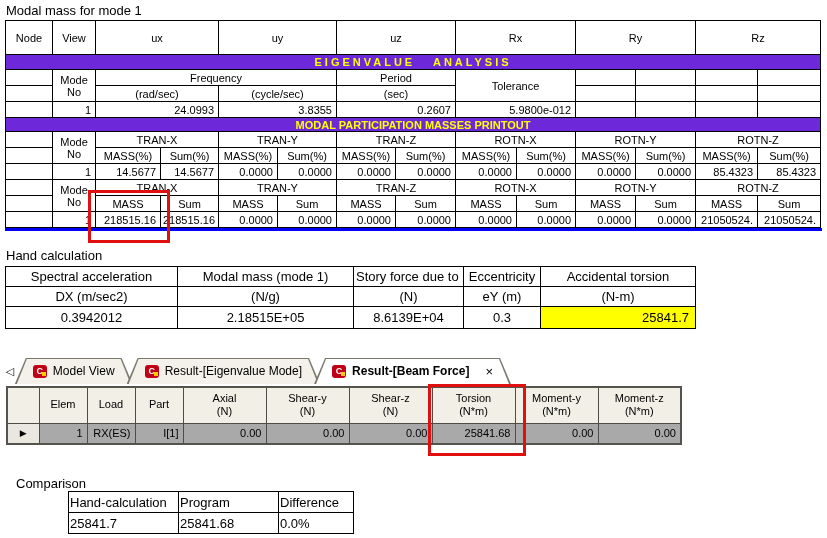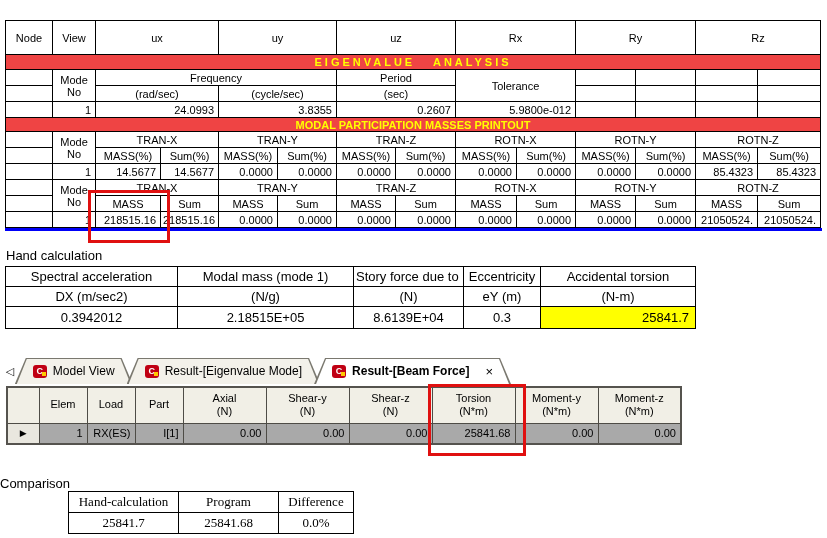--- a/index.html
+++ b/index.html
@@ -10,21 +10,21 @@
   
   .t1wrap{position:absolute;left:5px;top:20px;width:817px;}
   table{border-collapse:collapse;table-layout:fixed;}
   .t1{width:665px;font-size:11px;}
   .t1 td{border:1px solid #000;text-align:center;padding:0 2px;overflow:hidden;}
   .t1 td.num{text-align:right;padding-right:4px;white-space:nowrap;}
   .t1 tr.h34{height:34px;}
   .t1 tr.h16{height:16px;}
   .t1 tr.banner1{height:15px;}
   .t1 tr.banner2{height:14px;}
-  .t1 tr.banner1 td,.t1 tr.banner2 td{background:#ef4444;color:#FFFF00;font-weight:bold;padding:0;}
+  .t1 tr.banner1 td,.t1 tr.banner2 td{background:#6d28d9;color:#FFFF00;font-weight:bold;padding:0;}
   .t1 .sp{letter-spacing:3px;white-space:pre;}
   .bluebar{height:3px;background:#0000F8;width:100%;}
 
   
   .t2{position:absolute;left:5px;top:266px;width:690px;font-size:13px;}
   .t2 td{border:1px solid #000;text-align:center;padding:0 2px;overflow:hidden;white-space:nowrap;}
   .t2 tr{height:20px;}
   .t2 tr.units td{border-top:1px dotted #000;}
   .t2 tr.vals{height:22px;}
   .t2 td.hl{background:#FFFF00;text-align:right;padding-right:6px;}
@@ -49,33 +49,34 @@
   .t3 td{border:1px solid #4e4c46;overflow:hidden;}
   .t3 tr.hdr{height:36px;}
   .t3 tr.hdr td{background:#F1EFE6;text-align:center;line-height:1.25;}
   .t3 tr.data{height:21px;}
   .t3 tr.data td{background:#A9A9A9;text-align:right;padding-right:4px;white-space:nowrap;}
   .t3 td.sel{background:#F1EFE6;}
   .t3 tr.data td.sel{background:#E9E7DF;text-align:center;padding:0;font-size:9px;}
 
   
   .t4{position:absolute;left:68px;top:491px;width:285px;font-size:13px;}
-  .t4 td{border:1px solid #000;text-align:center;overflow:hidden;white-space:nowrap;font-family:Liberation Serif, serif;}
+  .t4 td{border:1px solid #000;overflow:hidden;white-space:nowrap;}
   .t4 tr{height:21px;}
 
   
   .redbox{position:absolute;border:3px solid #E01010;background:transparent;}
   #redbox-mass{left:88px;top:190px;width:76px;height:47px;}
   #redbox-torsion{left:428px;top:384px;width:92px;height:66px;}
 </style>
 </head>
 <body>
 
 <div class="page">
 
+  <div class="sec-title" style="left:6px;top:3px;">Modal mass for mode 1</div>
 
   <div class="t1wrap">
     <table class="t1">
       <colgroup>
         <col style="width:47px">
           <col style="width:43px">
           <col style="width:65px">
           <col style="width:58px">
         <col style="width:59px">
           <col style="width:59px">
@@ -341,21 +342,21 @@
       <td>0.00</td>
       <td>0.00</td>
       <td>0.00</td>
       <td>25841.68</td>
       <td>0.00</td>
       <td>0.00</td>
     </tr>
   </tbody>
     </table>
 
-  <div class="sec-title" style="left:0;top:476px;">Comparison</div>
+  <div class="sec-title" style="left:16px;top:476px;">Comparison</div>
   <table class="t4">
     <colgroup>
         <col style="width:110px">
         <col style="width:100px">
         <col style="width:75px">
       </colgroup>
     <tbody>
         <tr>
       <td>Hand-calculation</td>
       <td>Program</td>

